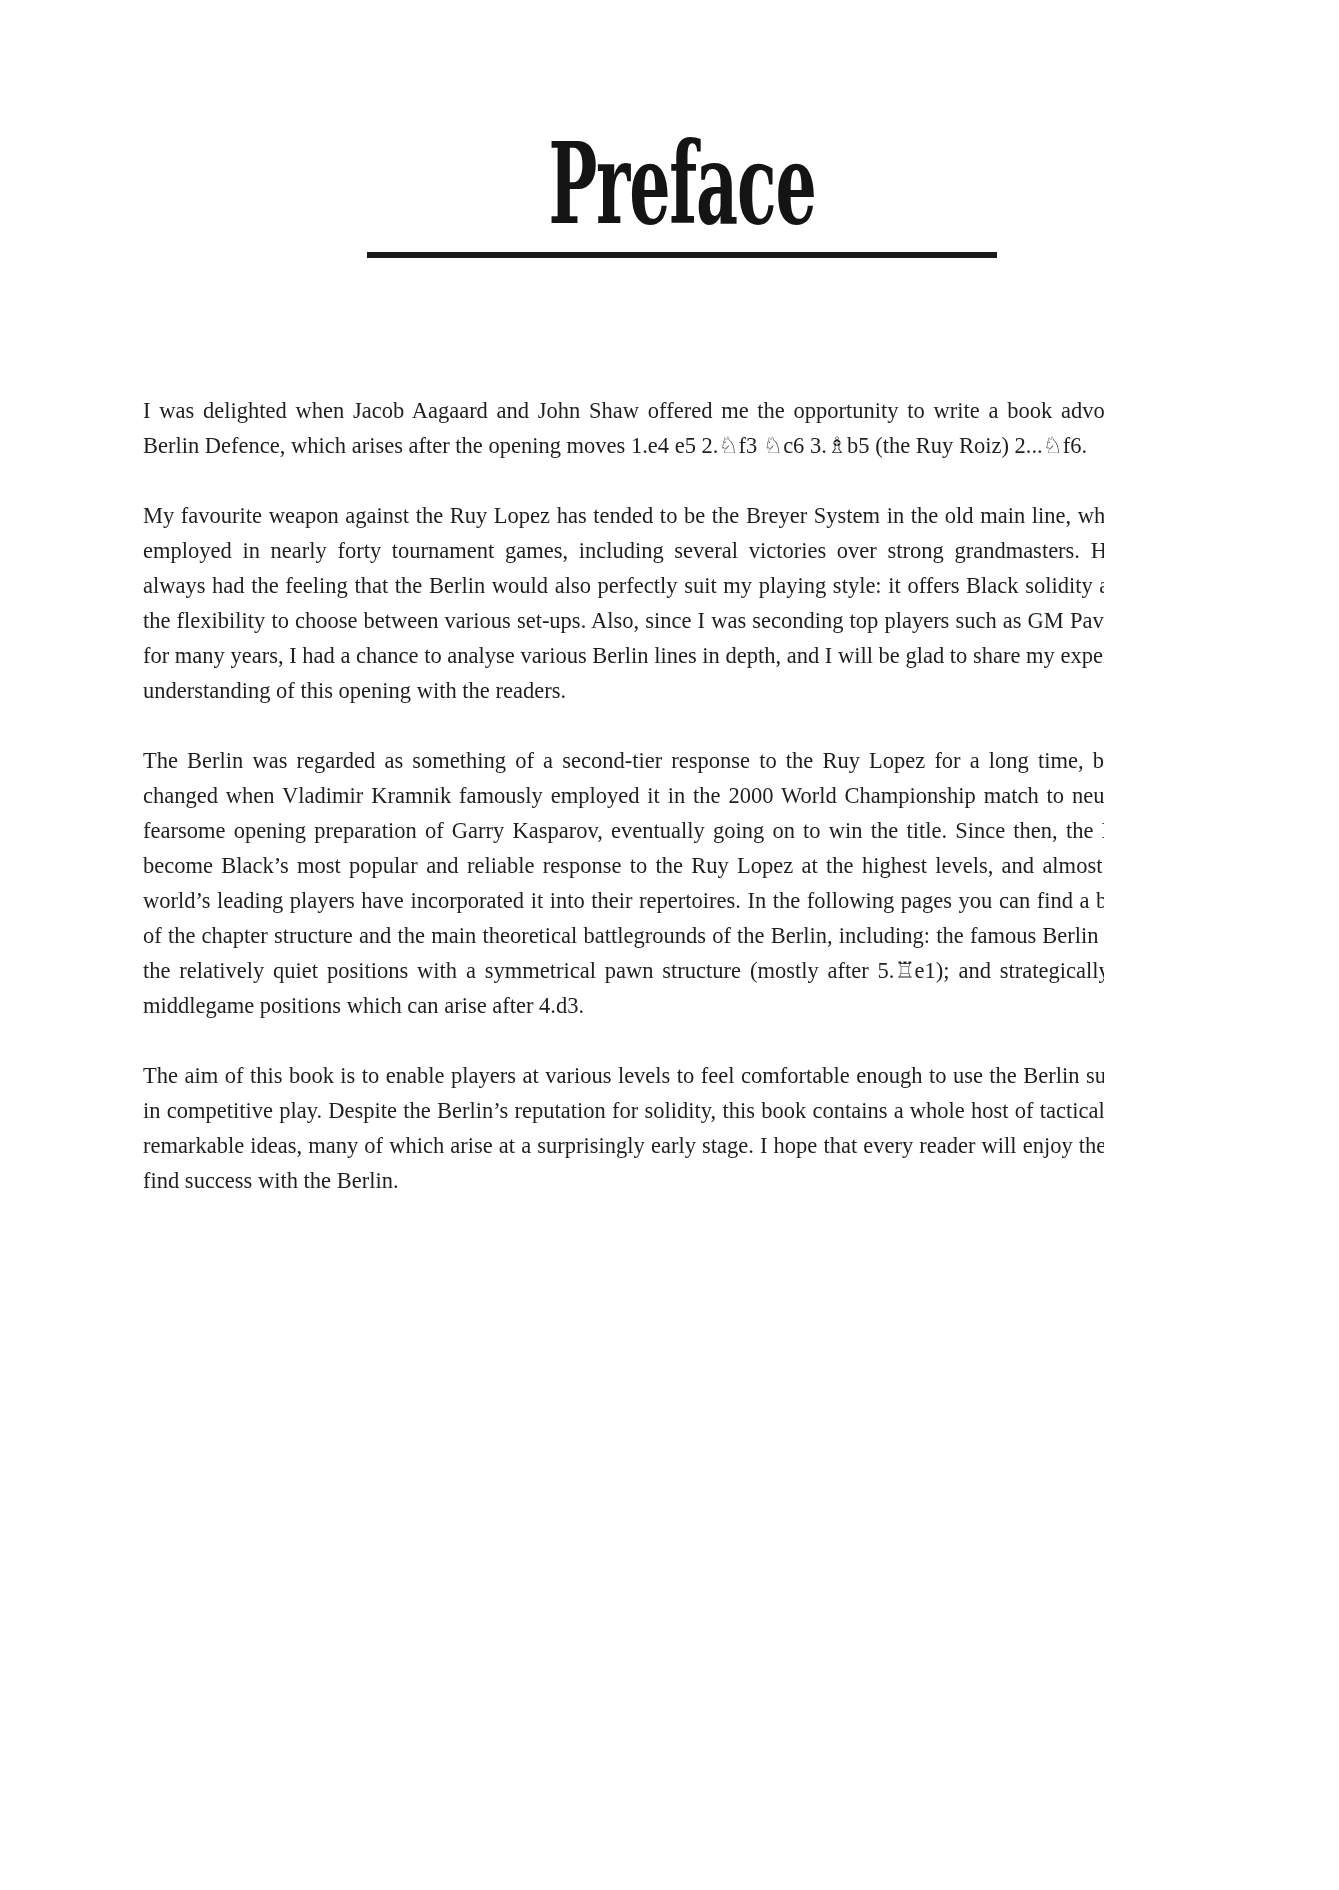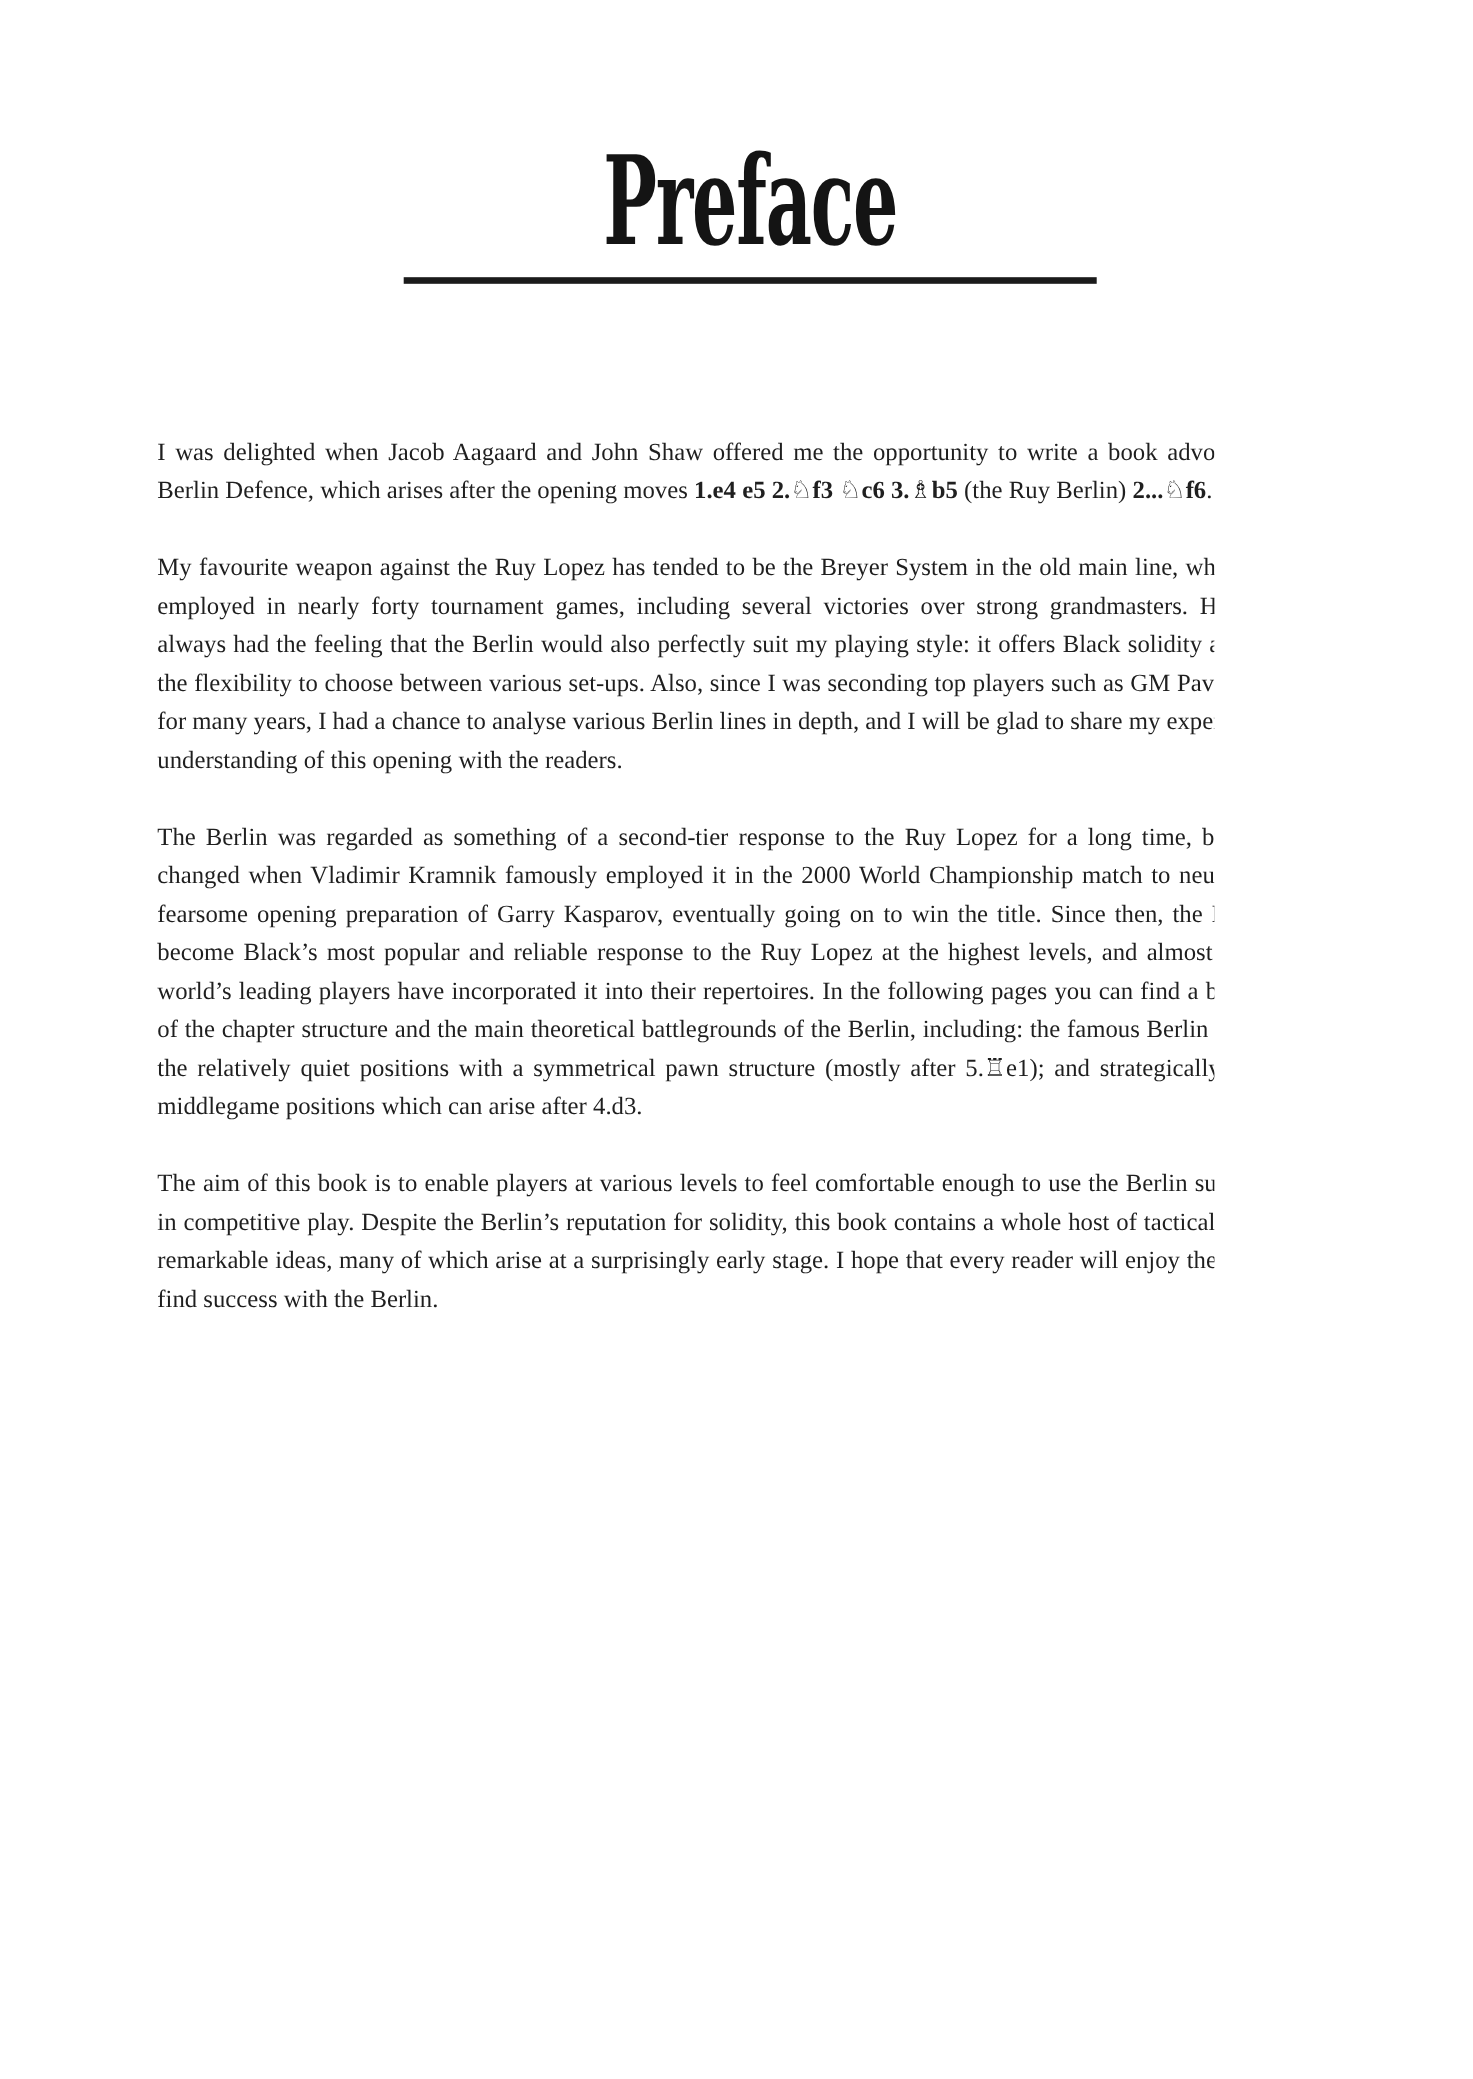--- a/index.html
+++ b/index.html
@@ -40,37 +40,37 @@
     position:absolute;
     top:393px;left:143px;
     width:1053px;
     font-size:22.5px;
     line-height:35px;
   }
   .para{
     margin:0 0 35px 0;
     text-align:justify;
   }
-  .para span.b{font-weight:bold;}
+  .para span.b{font-weight:normal;}
   .sig{
     margin:0;
     text-align:left;
   }
 </style>
 </head>
 <body>
 
 <main class="page">
 
   <header>
     <h1 class="title">Preface</h1>
     <div class="title-rule"></div>
   </header>
 
   <section class="body-block">
-    <p class="para"><span class="n">I was delighted when Jacob Aagaard and John Shaw offered me the opportunity to write a book advocating the Berlin Defence, which arises after the opening moves </span><span class="b">1.e4 e5 2.♘f3 ♘c6 3.♗b5</span><span class="n"> (the Ruy Berlin) </span><span class="b">2...♘f6</span><span class="n">.</span></p>
+    <p class="para"><span class="n">I was delighted when Jacob Aagaard and John Shaw offered me the opportunity to write a book advocating the Berlin Defence, which arises after the opening moves </span><span class="b">1.e4 e5 2.♘f3 ♘c6 3.♗b5</span><span class="n"> (the Ruy Roiz) </span><span class="b">2...♘f6</span><span class="n">.</span></p>
     <p class="para"><span class="n">My favourite weapon against the Ruy Lopez has tended to be the Breyer System in the old main line, which I have employed in nearly forty tournament games, including several victories over strong grandmasters. However, I always had the feeling that the Berlin would also perfectly suit my playing style: it offers Black solidity along with the flexibility to choose between various set-ups. Also, since I was seconding top players such as GM Pavel Eljanov for many years, I had a chance to analyse various Berlin lines in depth, and I will be glad to share my experience and understanding of this opening with the readers.</span></p>
     <p class="para"><span class="n">The Berlin was regarded as something of a second-tier response to the Ruy Lopez for a long time, but that all changed when Vladimir Kramnik famously employed it in the 2000 World Championship match to neutralize the fearsome opening preparation of Garry Kasparov, eventually going on to win the title. Since then, the Berlin has become Black’s most popular and reliable response to the Ruy Lopez at the highest levels, and almost all of the world’s leading players have incorporated it into their repertoires. In the following pages you can find a breakdown of the chapter structure and the main theoretical battlegrounds of the Berlin, including: the famous Berlin Endgame; the relatively quiet positions with a symmetrical pawn structure (mostly after 5.♖e1); and strategically complex middlegame positions which can arise after 4.d3.</span></p>
     <p class="para"><span class="n">The aim of this book is to enable players at various levels to feel comfortable enough to use the Berlin successfully in competitive play. Despite the Berlin’s reputation for solidity, this book contains a whole host of tactical and other remarkable ideas, many of which arise at a surprisingly early stage. I hope that every reader will enjoy the book and find success with the Berlin.</span></p>
 
   </section>
 
 </main>
 
 </body></html>

